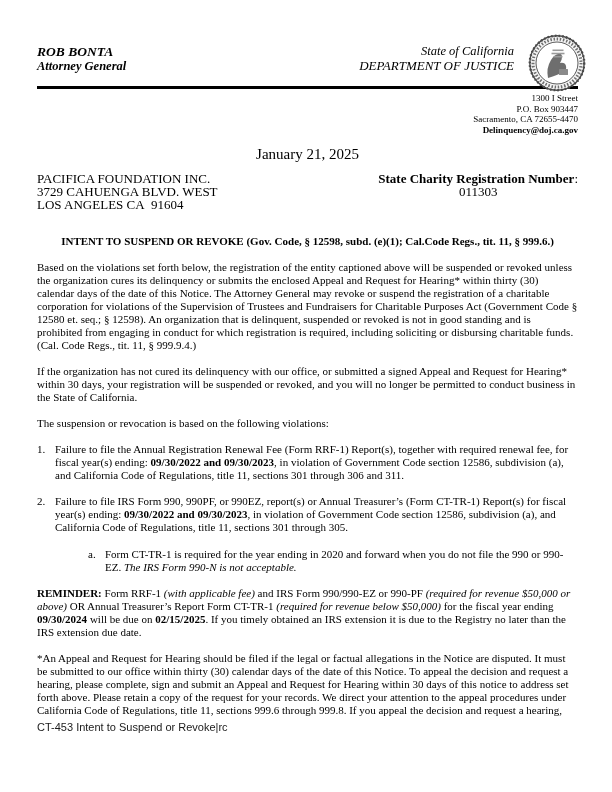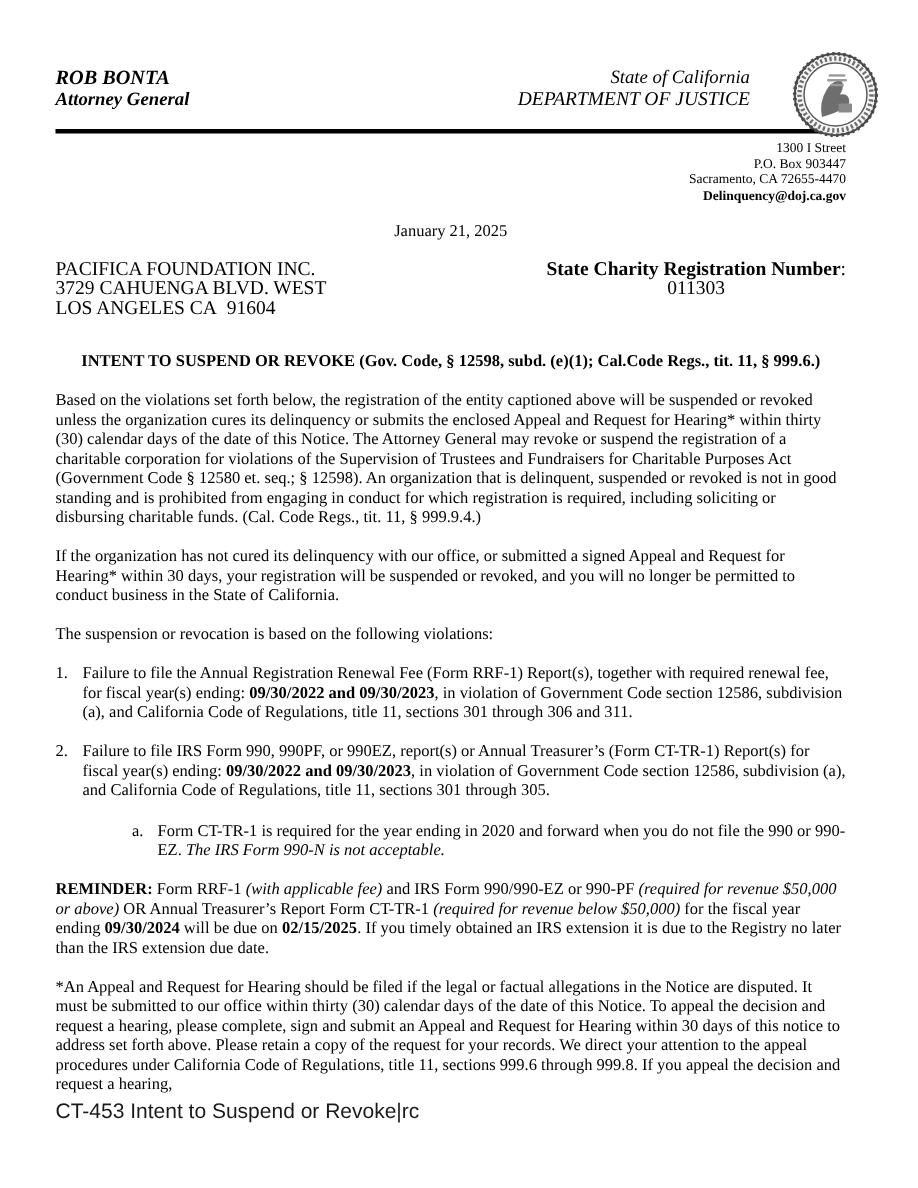--- a/index.html
+++ b/index.html
@@ -1,57 +1,57 @@
 <!DOCTYPE html>
 <html><head>
 <meta charset="utf-8">
 <style>
   html,body{margin:0;padding:0;background:#e9e9e9;}
   .page{
     width:612px;height:792px;background:#ffffff;color:#000;
     font-family:"Liberation Serif","DejaVu Serif",serif;
-    box-sizing:border-box;padding:44px 48px 0 37px;
+    box-sizing:border-box;padding:44px 34px 0 37px;
     position:relative;overflow:hidden;margin:0 auto;
   }
   .b{font-weight:bold;}
   .run-b{font-weight:bold;}
   .run-i{font-style:italic;}
 
   
   .hdr{display:flex;align-items:flex-start;}
   .hdr-left{font-weight:bold;font-style:italic;}
   .hdr-name{font-size:13.5px;line-height:15px;}
   .hdr-title{font-size:12.5px;line-height:14px;}
   .hdr-right{margin-left:auto;text-align:right;font-weight:normal;font-style:italic;margin-right:64px;}
   .hdr-state{font-size:12.5px;line-height:15px;}
   .hdr-dept{font-size:13px;line-height:14px;}
   .seal{position:absolute;top:34px;right:26px;width:58px;height:58px;}
   .rule{border-top:3px solid #000;margin-top:13px;}
 
   
   .contact{text-align:right;font-size:9px;line-height:10.5px;margin-top:4px;}
   .contact-email{font-weight:bold;}
-  .dateline{text-align:center;font-size:11px;line-height:13px;margin-top:13px;}
+  .dateline{text-align:center;font-size:15px;line-height:13px;margin-top:13px;}
 
   
   .rcpt-row{display:flex;margin-top:11px;font-size:13px;line-height:13px;}
   .reg{margin-left:auto;}
   .reg-label{text-align:right;}
   .reg-num{text-align:center;}
 
   
   .subject{font-size:11px;line-height:13px;font-weight:bold;margin-top:24px;text-align:center;}
   .para{font-size:11px;line-height:13px;margin:13px 0 0 0;}
   .li{display:flex;font-size:11px;line-height:13px;margin-top:13px;}
   .li-num{width:18px;flex:none;}
   .li-body{flex:1;}
   .li.sub{margin-left:51px;margin-top:14px;}
   .li.sub .li-num{width:17px;}
 
-  .docfooter{font-family:"Liberation Sans","DejaVu Sans",sans-serif;font-size:14px;line-height:12px;margin-top:4px;color:#1a1a1a;}
+  .docfooter{font-family:"Liberation Sans","DejaVu Sans",sans-serif;font-size:11px;line-height:12px;margin-top:4px;color:#1a1a1a;}
 </style>
 </head>
 <body>
 
 <div class="page">
 
   <div class="hdr">
     <div class="hdr-left">
       <div class="hdr-name">ROB BONTA</div>
       <div class="hdr-title">Attorney General</div>

